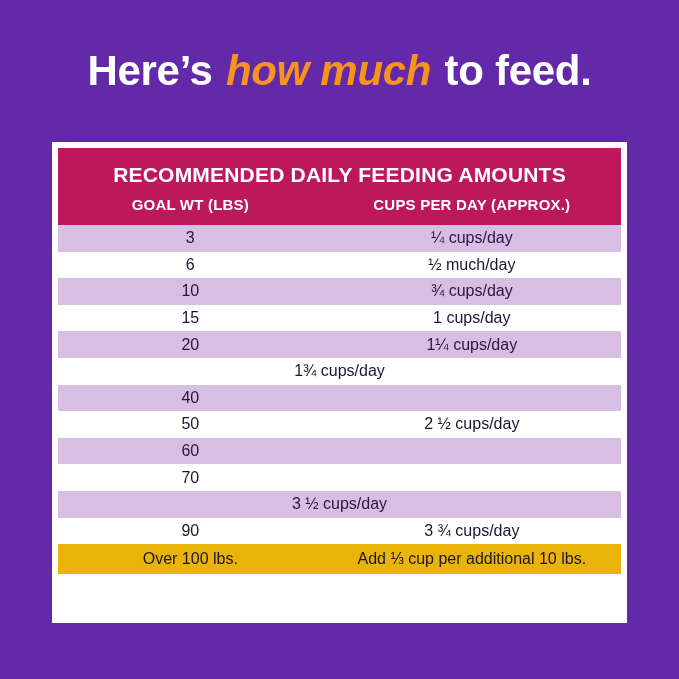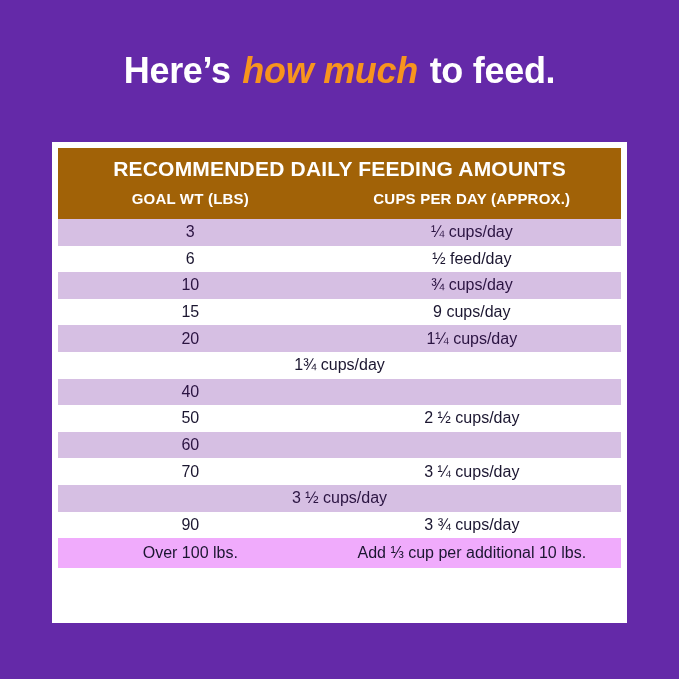--- a/index.html
+++ b/index.html
@@ -21,21 +21,21 @@
     box-sizing: border-box;
   }
 
   
   .title {
     position: absolute;
     left: 0;
     top: 48px;
     width: 679px;
     text-align: center;
-    font-size: 36px;
+    font-size: 42px;
     font-weight: bold;
     color: #FFFFFF;
     letter-spacing: -0.3px;
     white-space: nowrap;
     line-height: 46px;
   }
   .title .accent {
     color: #F7941E;
     font-style: italic;
     font-weight: bold;
@@ -57,22 +57,22 @@
     width: 100%;
     height: 100%;
     background: #FFFFFF;
     box-sizing: border-box;
     display: flex;
     flex-direction: column;
   }
 
   
   .thead {
-    background: #a16207;
-    padding: 8px 0 10px 0;
+    background: #be185d;
+    padding: 14px 0 10px 0;
     flex: 0 0 auto;
   }
   .thead-title {
     text-align: center;
     color: #FFFFFF;
     font-size: 21px;
     font-weight: bold;
     letter-spacing: 0.2px;
     line-height: 26px;
     white-space: nowrap;
@@ -114,21 +114,21 @@
     line-height: 20px;
     white-space: nowrap;
     color: #1B1630;
   }
   .row.odd .cell { color: #2B1442; }
   .cell-goal { flex: 0 0 47%; }
   .cell-cups { flex: 1 1 auto; }
 
   .row.last {
     height: 30px;
-    background: #f0abfc;
+    background: #eab308;
   }
   .row.last .cell { font-size: 16px; color: #1B1630; }
 </style>
 </head>
 <body>
 
 <div class="page">
 
   <div class="title">
     <span>Here’s </span><span class="accent">how much</span><span> to feed.</span>
@@ -147,31 +147,31 @@
 
       <div class="tbody">
 
         <div class="row odd">
           <div class="cell cell-goal">3</div>
           <div class="cell cell-cups">¼ cups/day</div>
         </div>
 
         <div class="row even">
           <div class="cell cell-goal">6</div>
-          <div class="cell cell-cups">½ feed/day</div>
+          <div class="cell cell-cups">½ much/day</div>
         </div>
 
         <div class="row odd">
           <div class="cell cell-goal">10</div>
           <div class="cell cell-cups">¾ cups/day</div>
         </div>
 
         <div class="row even">
           <div class="cell cell-goal">15</div>
-          <div class="cell cell-cups">9 cups/day</div>
+          <div class="cell cell-cups">1 cups/day</div>
         </div>
 
         <div class="row odd">
           <div class="cell cell-goal">20</div>
           <div class="cell cell-cups">1¼ cups/day</div>
         </div>
 
         <div class="row even">
           <div class="cell cell-cups">1¾ cups/day</div>
         </div>
@@ -184,21 +184,20 @@
           <div class="cell cell-goal">50</div>
           <div class="cell cell-cups">2 ½ cups/day</div>
         </div>
 
         <div class="row odd">
           <div class="cell cell-goal">60</div>
         </div>
 
         <div class="row even">
           <div class="cell cell-goal">70</div>
-          <div class="cell cell-cups">3 ¼ cups/day</div>
         </div>
 
         <div class="row odd">
           <div class="cell cell-cups">3 ½ cups/day</div>
         </div>
 
         <div class="row even">
           <div class="cell cell-goal">90</div>
           <div class="cell cell-cups">3 ¾ cups/day</div>
         </div>

